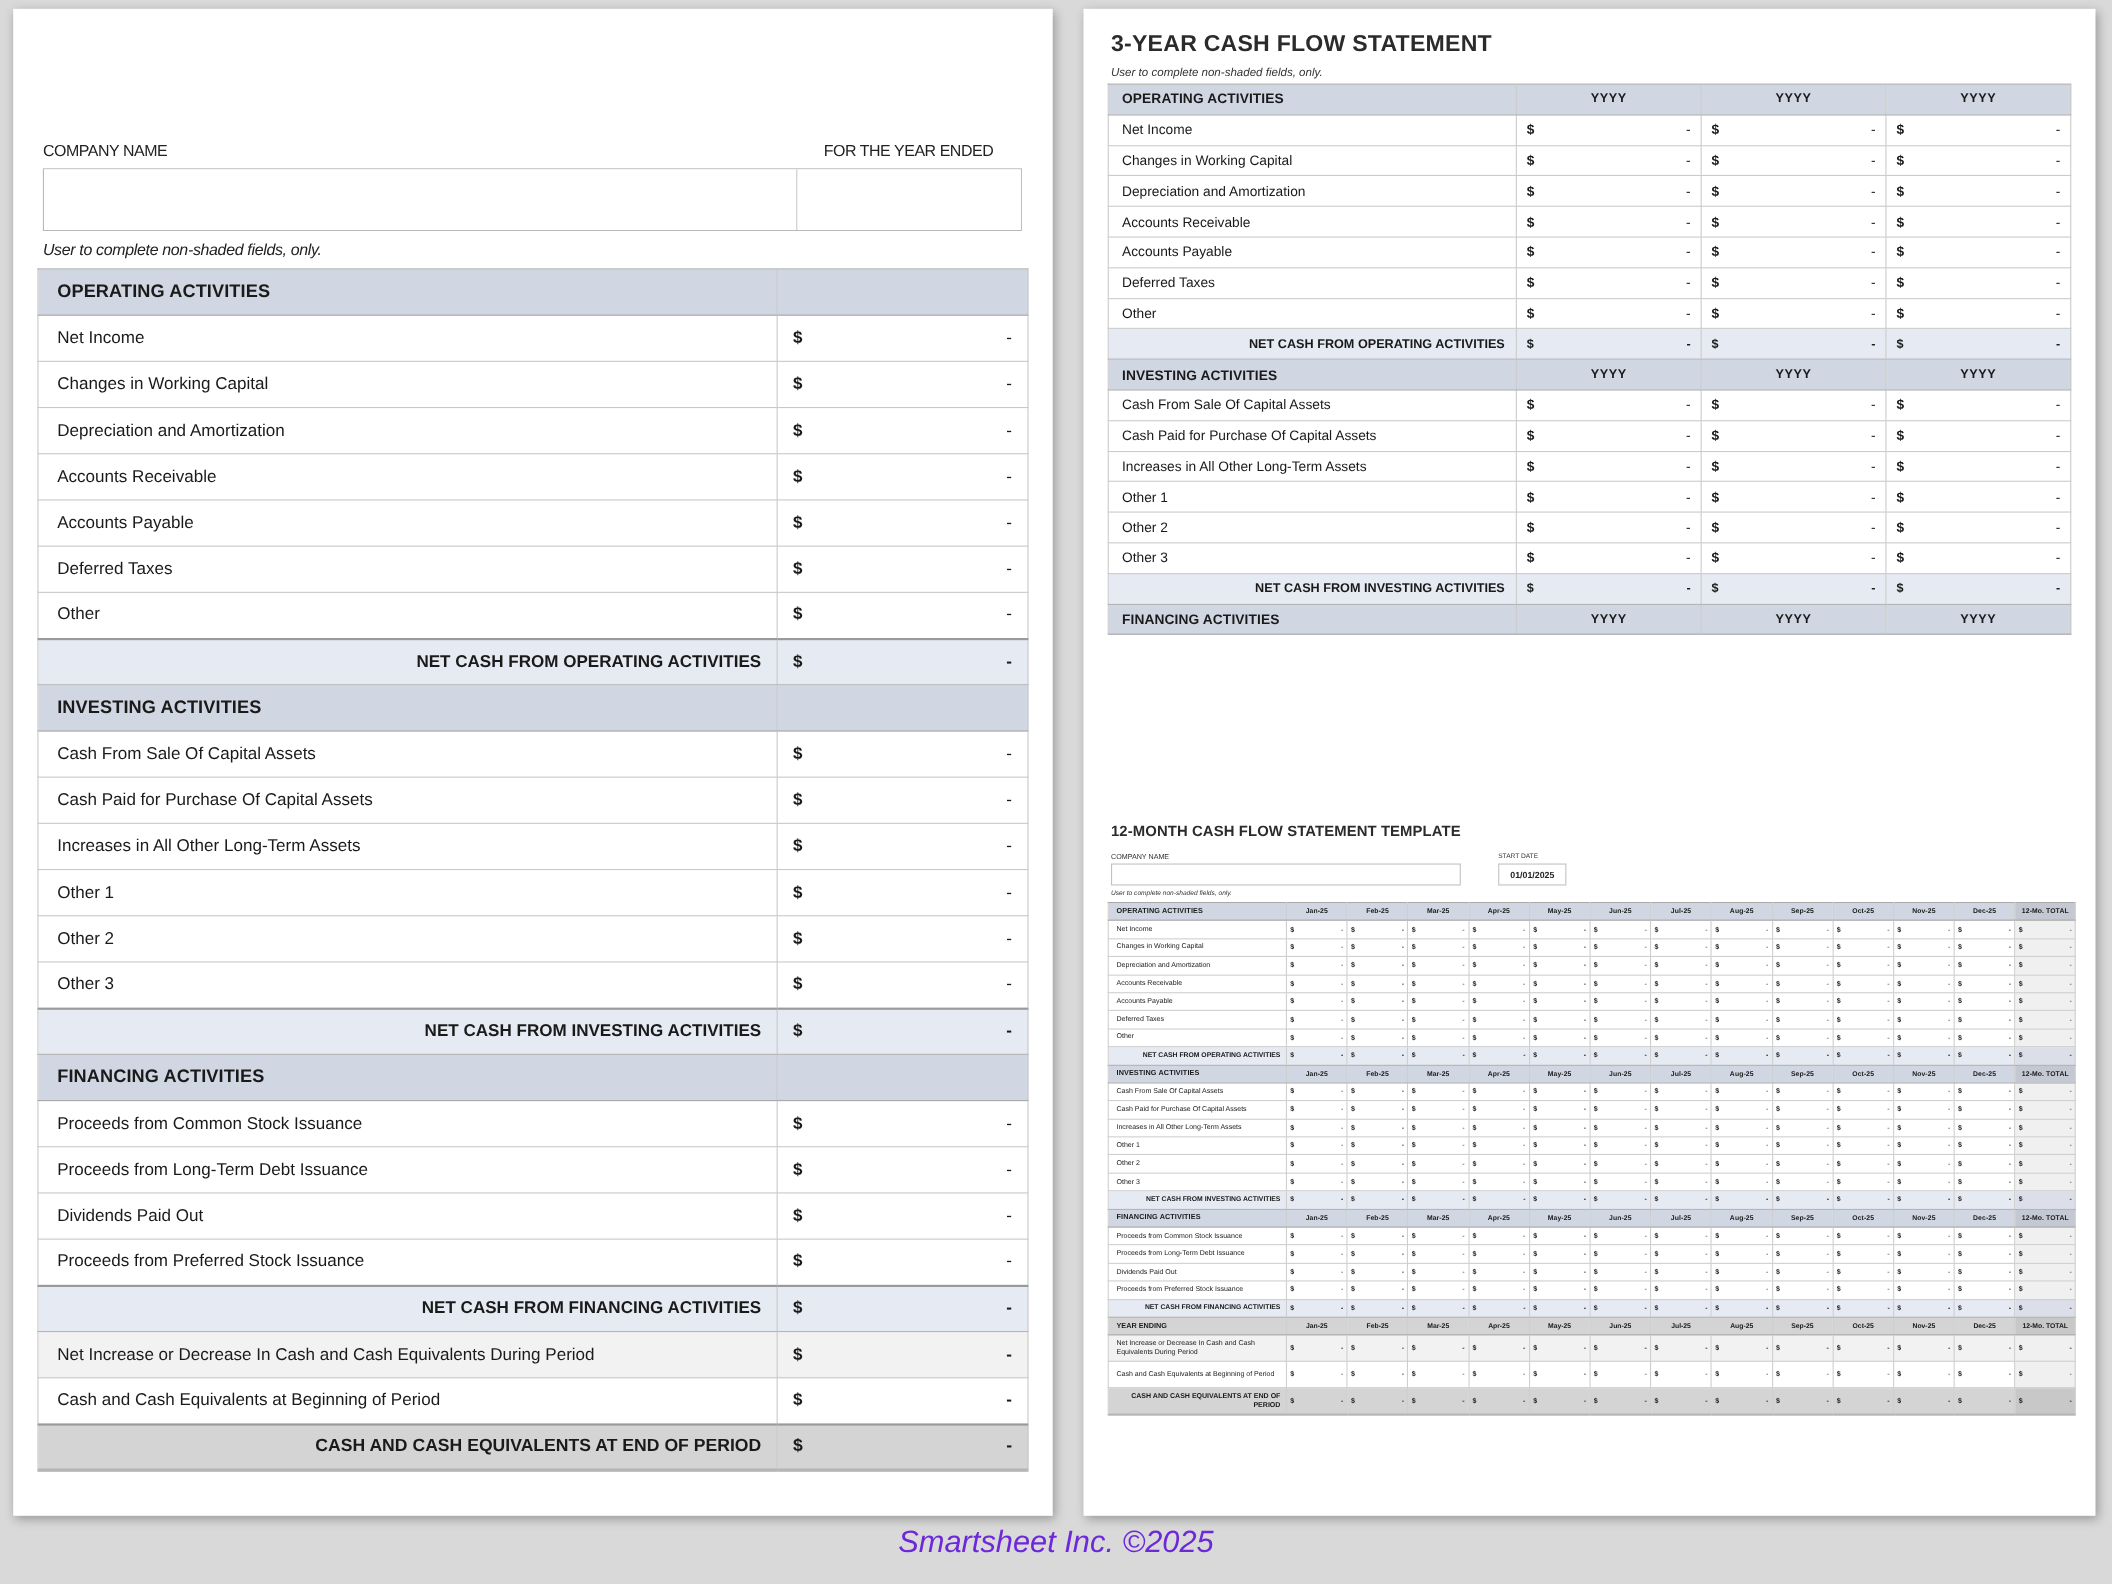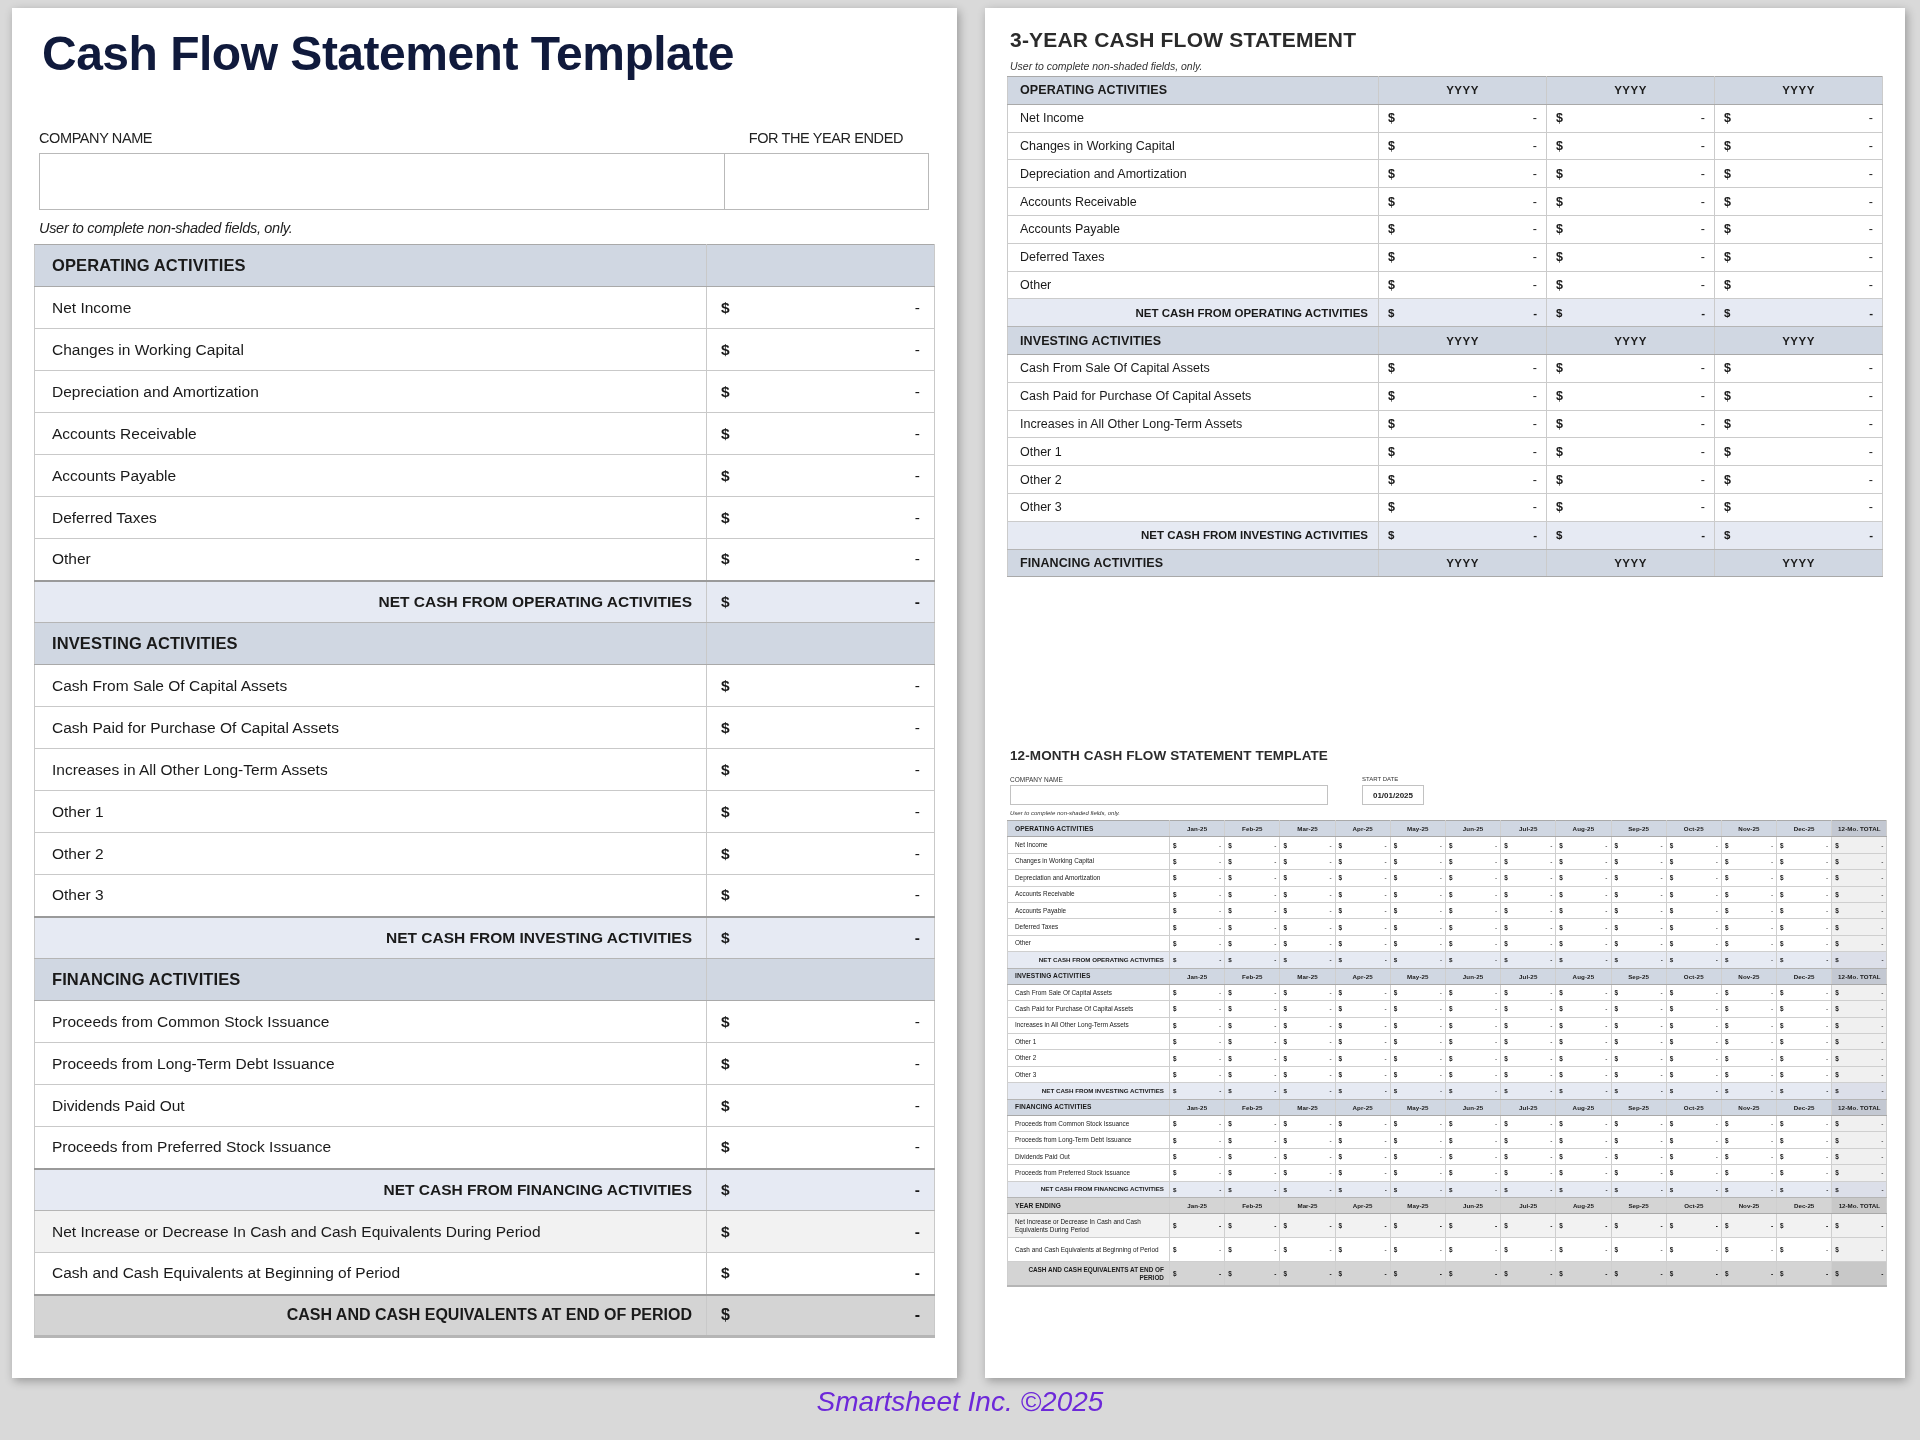--- a/index.html
+++ b/index.html
@@ -224,21 +224,20 @@
     font-size: 28px;
     font-style: italic;
     color: #6d28d9;
   }
 </style>
 </head>
 <body>
 
 <div class="card" id="card-left">
 
-  <div class="main-title">Cash Flow Statement Template</div>
 
   <div class="label-row">
     <div class="lbl-company">COMPANY NAME</div>
     <div class="lbl-year">FOR THE YEAR ENDED</div>
   </div>
 
   <div class="input-row">
     <div class="input-company"></div>
     <div class="input-year"></div>
   </div>

